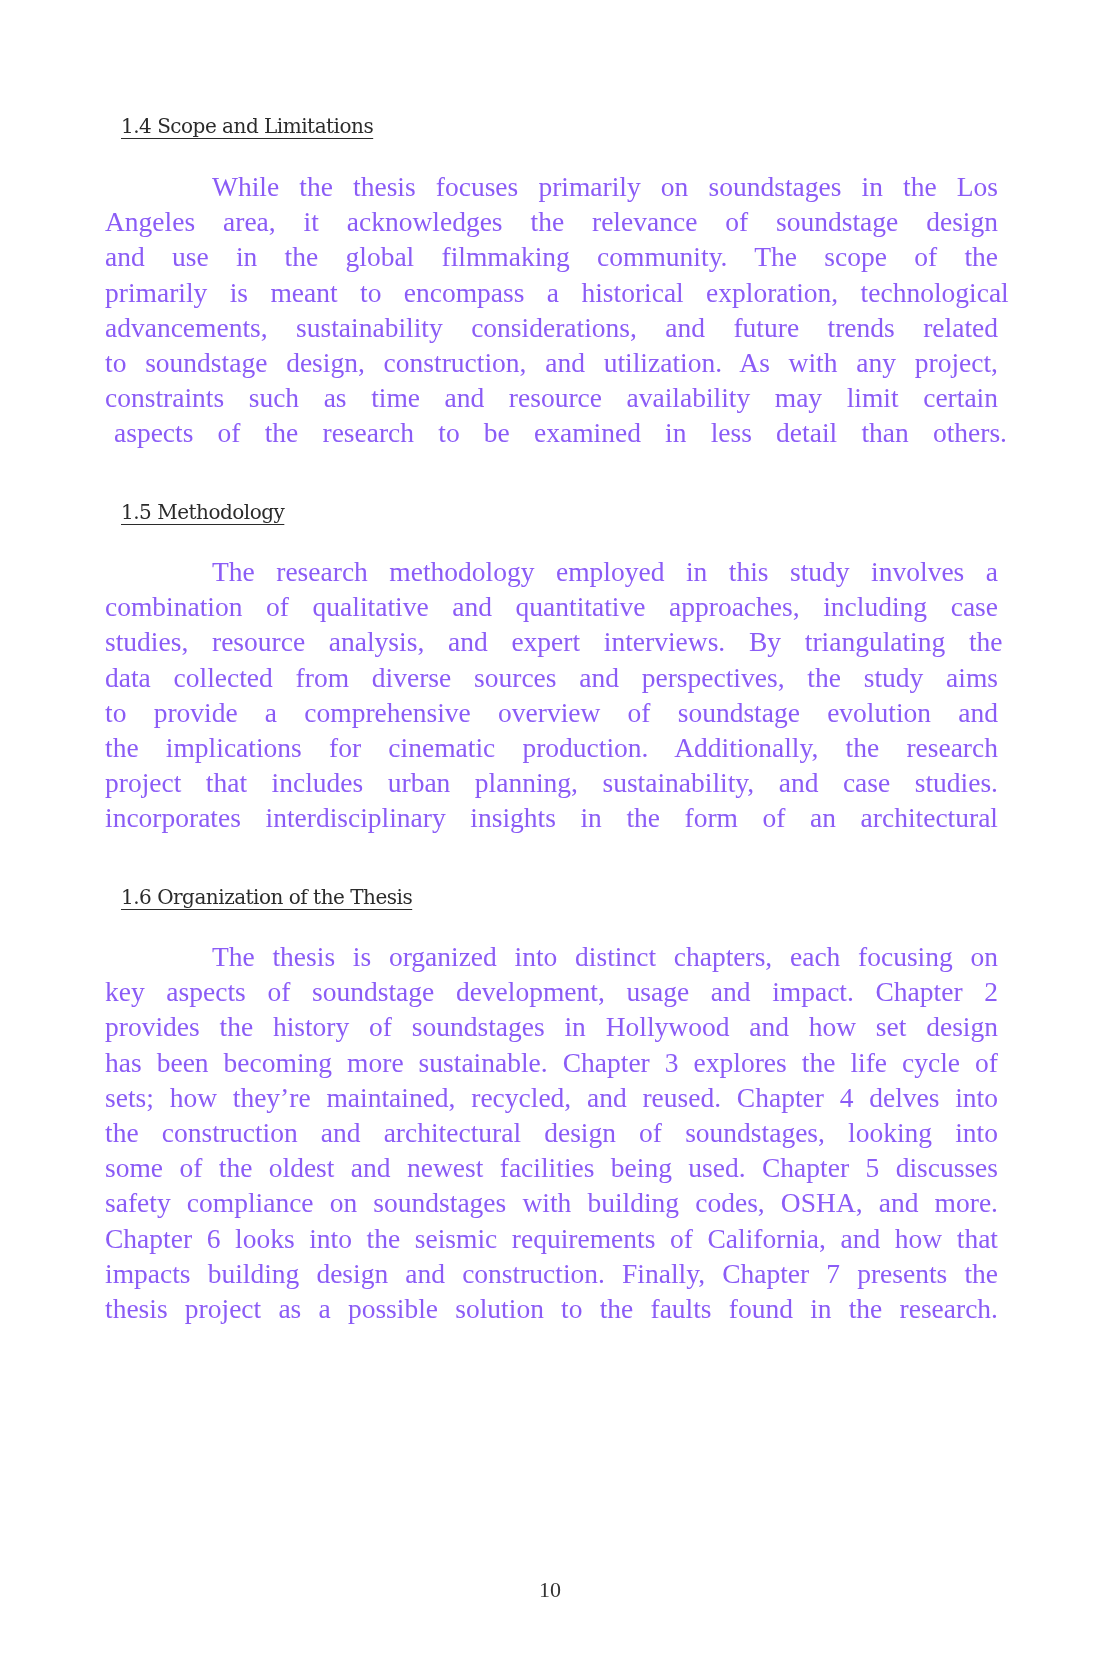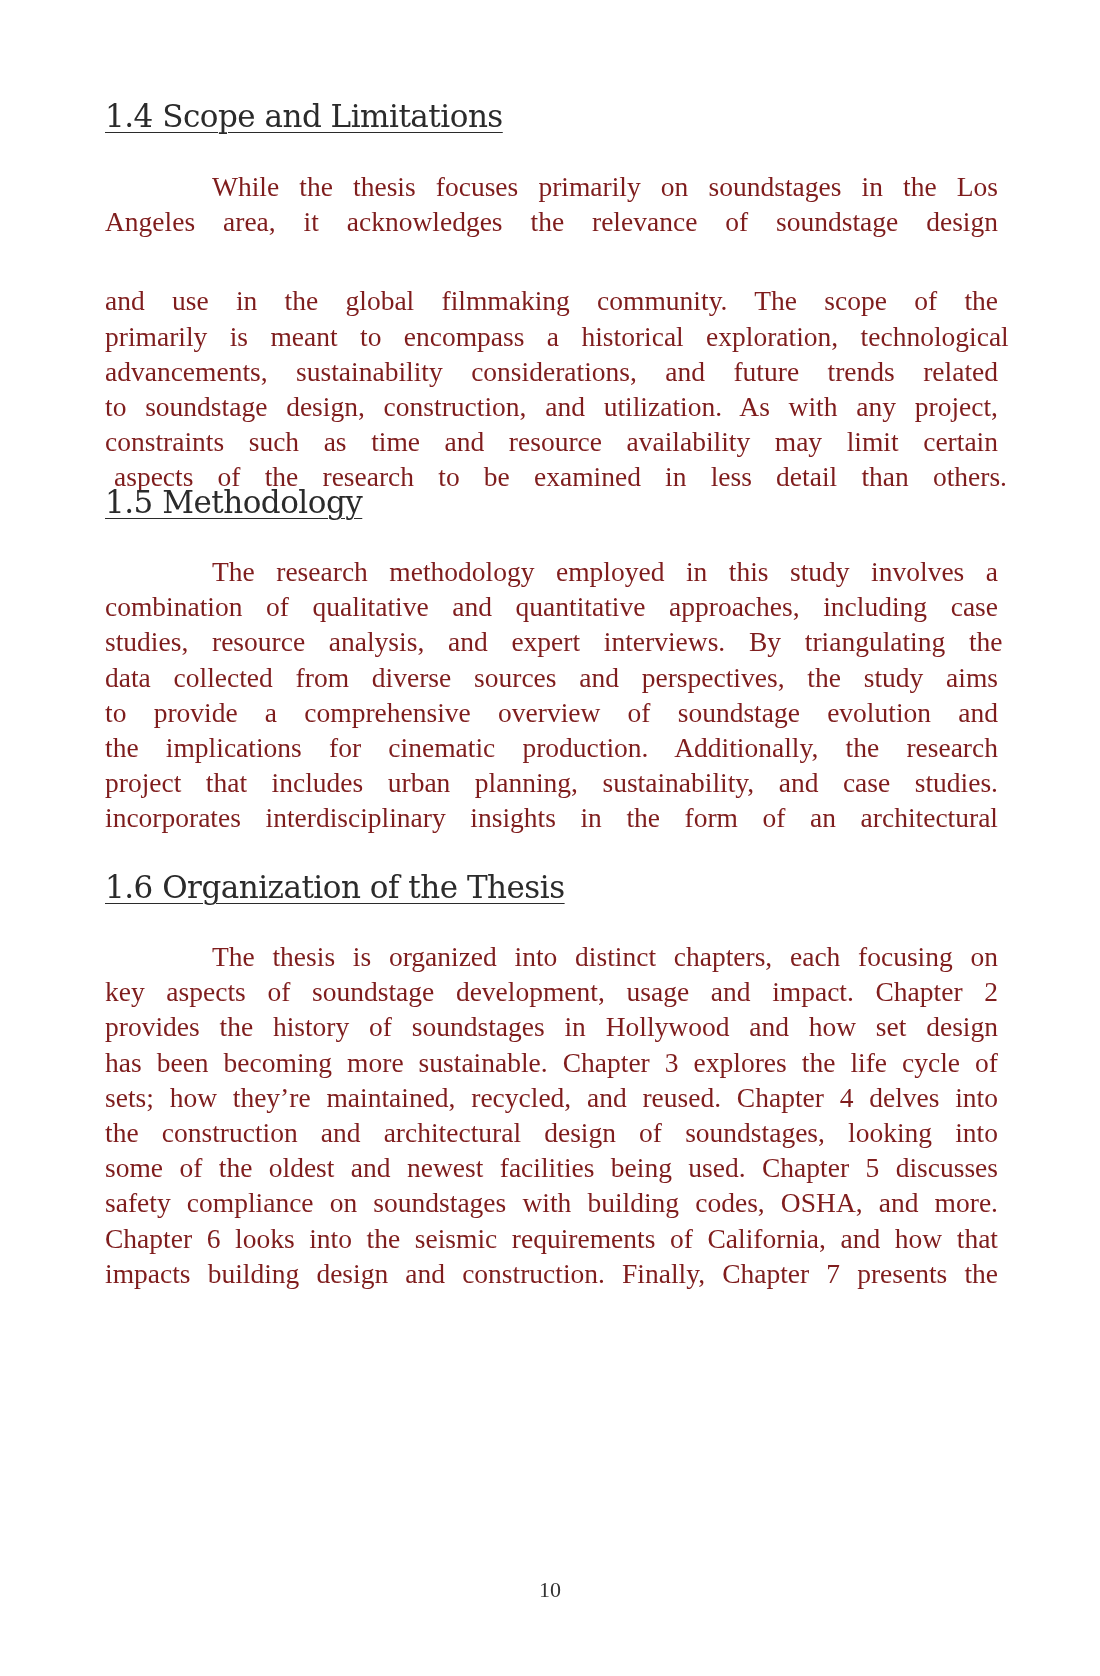--- a/index.html
+++ b/index.html
@@ -1,46 +1,46 @@
 <!DOCTYPE html>
 <html><head>
 <meta charset="utf-8">
 <style>
   html, body { margin: 0; padding: 0; background: #ffffff; }
   body { width: 1100px; height: 1676px; position: relative; overflow: hidden; color: #2b2b2b; }
   .page { position: absolute; left: 105px; top: 0; width: 893px; }
   .heading {
     position: absolute; left: 0;
-    font-family: "DejaVu Serif", serif; font-size: 31px; font-weight: normal;
+    font-family: "DejaVu Serif", serif; font-size: 20px; font-weight: normal;
     text-decoration: underline; text-decoration-thickness: 1px; text-underline-offset: 5px;
-    color: #2b2b2b; margin: 0; white-space: nowrap; letter-spacing: -0.5px;
+    color: #2b2b2b; margin: 16px; white-space: nowrap; letter-spacing: -0.5px;
   }
   .para { position: absolute; left: 0; width: 893px; margin: 0; }
   .line {
     display: block; height: 35.2px; line-height: 35.2px;
     font-family: "Liberation Serif", serif; font-size: 27.5px;
     text-align: justify; text-align-last: justify; white-space: nowrap; overflow: visible;
-    color: #7f1d1d;
+    color: #8b5cf6;
   }
   .line.first { padding-left: 107px; }
   .pagenum {
     position: absolute; left: 0; width: 1100px; top: 1577px; text-align: center;
     font-family: "Liberation Serif", serif; font-size: 22px; color: #333;
   }
 </style>
 </head>
 <body>
 
 <div class="page">
 
   <h2 class="heading" style="top:98px;">1.4 Scope and Limitations</h2>
   <div class="para" style="top:169px;">
     <span class="line first" style="white-space: nowrap;"><span style="display: inline-block; white-space: nowrap; word-spacing: 13.2483px;">While the thesis focuses primarily on soundstages in the Los</span></span>
     <span class="line" style="white-space: nowrap;"><span style="display: inline-block; white-space: nowrap; word-spacing: 21.043px;">Angeles area, it acknowledges the relevance of soundstage design</span></span>
-    <span class="line" style="white-space: nowrap; margin-top: 44px;"><span style="display: inline-block; white-space: nowrap; word-spacing: 20.4109px;">and use in the global filmmaking community. The scope of the</span></span>
+    <span class="line" style="white-space: nowrap;"><span style="display: inline-block; white-space: nowrap; word-spacing: 20.4109px;">and use in the global filmmaking community. The scope of the</span></span>
     <span class="line" style="white-space: nowrap;"><span style="display: inline-block; white-space: nowrap; word-spacing: 15.5039px;">primarily is meant to encompass a historical exploration, technological</span></span>
     <span class="line" style="white-space: nowrap;"><span style="display: inline-block; white-space: nowrap; word-spacing: 21.5573px;">advancements, sustainability considerations, and future trends related</span></span>
     <span class="line" style="white-space: nowrap;"><span style="display: inline-block; white-space: nowrap; word-spacing: 11.8976px;">to soundstage design, construction, and utilization. As with any project,</span></span>
     <span class="line" style="white-space: nowrap;"><span style="display: inline-block; white-space: nowrap; word-spacing: 17.6806px;">constraints such as time and resource availability may limit certain</span></span>
     <span class="line" style="white-space: nowrap; margin-left: 9px;"><span style="display: inline-block; white-space: nowrap; word-spacing: 17.3153px;">aspects of the research to be examined in less detail than others.</span></span>
   </div>
 
   <h2 class="heading" style="top:484px;">1.5 Methodology</h2>
   <div class="para" style="top:554px;">
     <span class="line first" style="white-space: nowrap;"><span style="display: inline-block; white-space: nowrap; word-spacing: 14.6211px;">The research methodology employed in this study involves a</span></span>
@@ -58,17 +58,18 @@
     <span class="line first" style="white-space: nowrap;"><span style="display: inline-block; white-space: nowrap; word-spacing: 10.849px;">The thesis is organized into distinct chapters, each focusing on</span></span>
     <span class="line" style="white-space: nowrap;"><span style="display: inline-block; white-space: nowrap; word-spacing: 14.7934px;">key aspects of soundstage development, usage and impact. Chapter 2</span></span>
     <span class="line" style="white-space: nowrap;"><span style="display: inline-block; white-space: nowrap; word-spacing: 12.9187px;">provides the history of soundstages in Hollywood and how set design</span></span>
     <span class="line" style="white-space: nowrap;"><span style="display: inline-block; white-space: nowrap; word-spacing: 8.15199px;">has been becoming more sustainable. Chapter 3 explores the life cycle of</span></span>
     <span class="line" style="white-space: nowrap;"><span style="display: inline-block; white-space: nowrap; word-spacing: 8.88906px;">sets; how they’re maintained, recycled, and reused. Chapter 4 delves into</span></span>
     <span class="line" style="white-space: nowrap;"><span style="display: inline-block; white-space: nowrap; word-spacing: 16.2559px;">the construction and architectural design of soundstages, looking into</span></span>
     <span class="line" style="white-space: nowrap;"><span style="display: inline-block; white-space: nowrap; word-spacing: 9.53125px;">some of the oldest and newest facilities being used. Chapter 5 discusses</span></span>
     <span class="line" style="white-space: nowrap;"><span style="display: inline-block; white-space: nowrap; word-spacing: 9.2691px;">safety compliance on soundstages with building codes, OSHA, and more.</span></span>
     <span class="line" style="white-space: nowrap;"><span style="display: inline-block; white-space: nowrap; word-spacing: 7.72585px;">Chapter 6 looks into the seismic requirements of California, and how that</span></span>
     <span class="line" style="white-space: nowrap;"><span style="display: inline-block; white-space: nowrap; word-spacing: 10.2292px;">impacts building design and construction. Finally, Chapter 7 presents the</span></span>
+    <span class="line" style="white-space: nowrap;"><span style="display: inline-block; white-space: nowrap; word-spacing: 10.3281px;">thesis project as a possible solution to the faults found in the research.</span></span>
   </div>
 
 </div>
 
 <div class="pagenum">10</div>
 
 </body></html>

